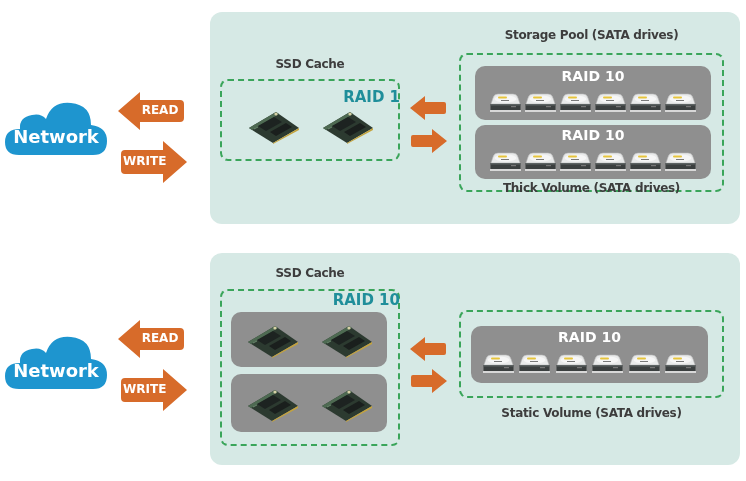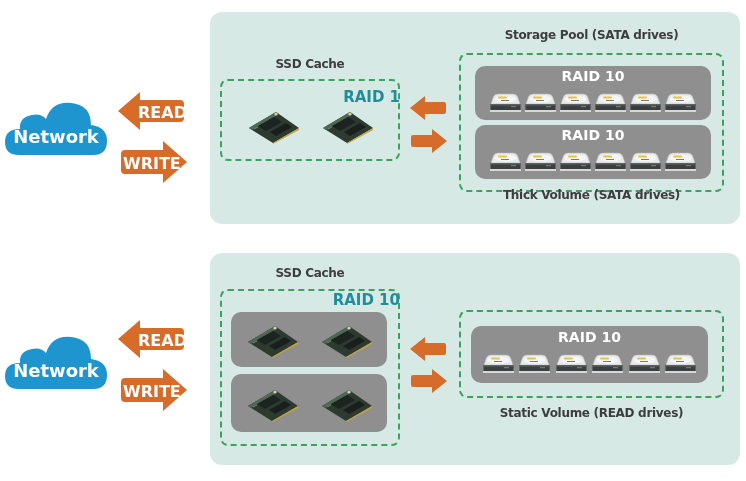--- a/index.html
+++ b/index.html
@@ -13,21 +13,21 @@
   .grey { position:absolute; background:#8f8f8f; border-radius:10px; }
   .grey-label { position:absolute; left:0; right:0; top:2px; text-align:center;
                 color:#ffffff; font-weight:bold; font-size:14px; }
   .drives { position:absolute; left:14px; right:14px; bottom:6px; display:flex; justify-content:space-between; }
   .hdd { width:33px; height:22px; }
   .ssd { position:absolute; width:56px; height:34px; }
   .cloud { position:absolute; }
   .cloud-text { position:absolute; left:0; right:0; text-align:center; color:#fff;
                 font-weight:bold; font-size:18px; }
   .arrow { position:absolute; }
-  .arrow-text { position:absolute; color:#fff; font-weight:bold; font-size:16px; text-align:center; }
+  .arrow-text { position:absolute; color:#fff; font-weight:bold; font-size:12px; text-align:center; }
   .small-arrow { position:absolute; }
 </style>
 </head>
 <body>
 
 <svg width="0" height="0" style="position:absolute">
   <defs>
     <symbol id="hdd-sym" viewBox="0 0 33 22">
       <path d="M4 6 Q5 2 9 2 L24 2 Q28 2 29 6 L31 12 L2 12 Z" fill="#e9eaea" stroke="#b8b8b8" stroke-width="0.6"></path>
       <ellipse cx="16.5" cy="7" rx="11" ry="3.5" fill="#f6f6f6"></ellipse>
@@ -151,21 +151,21 @@
         </svg>
       <svg class="hdd">
           <use href="#hdd-sym"></use>
         </svg>
       <svg class="hdd">
           <use href="#hdd-sym"></use>
         </svg>
     </div>
   </div>
 
-  <div class="title" style="left:459px; width:265px; top:188px;">Thick Volume (SATA drives)</div>
+  <div class="title" style="left:459px; width:265px; top:181px;">Thick Volume (SATA drives)</div>
 </div>
 
 <div>
 
   <div class="cloud" style="left:5px; top:333px; width:102px; height:56px;">
     <svg width="102" height="56">
         <use href="#cloud-sym"></use>
       </svg>
     <div class="cloud-text" style="top:27px;">Network</div>
   </div>
@@ -233,14 +233,14 @@
         </svg>
       <svg class="hdd">
           <use href="#hdd-sym"></use>
         </svg>
       <svg class="hdd">
           <use href="#hdd-sym"></use>
         </svg>
     </div>
   </div>
 
-  <div class="title" style="left:459px; width:265px; top:406px;">Static Volume (READ drives)</div>
+  <div class="title" style="left:459px; width:265px; top:406px;">Static Volume (SATA drives)</div>
 </div>
 
 </body></html>

